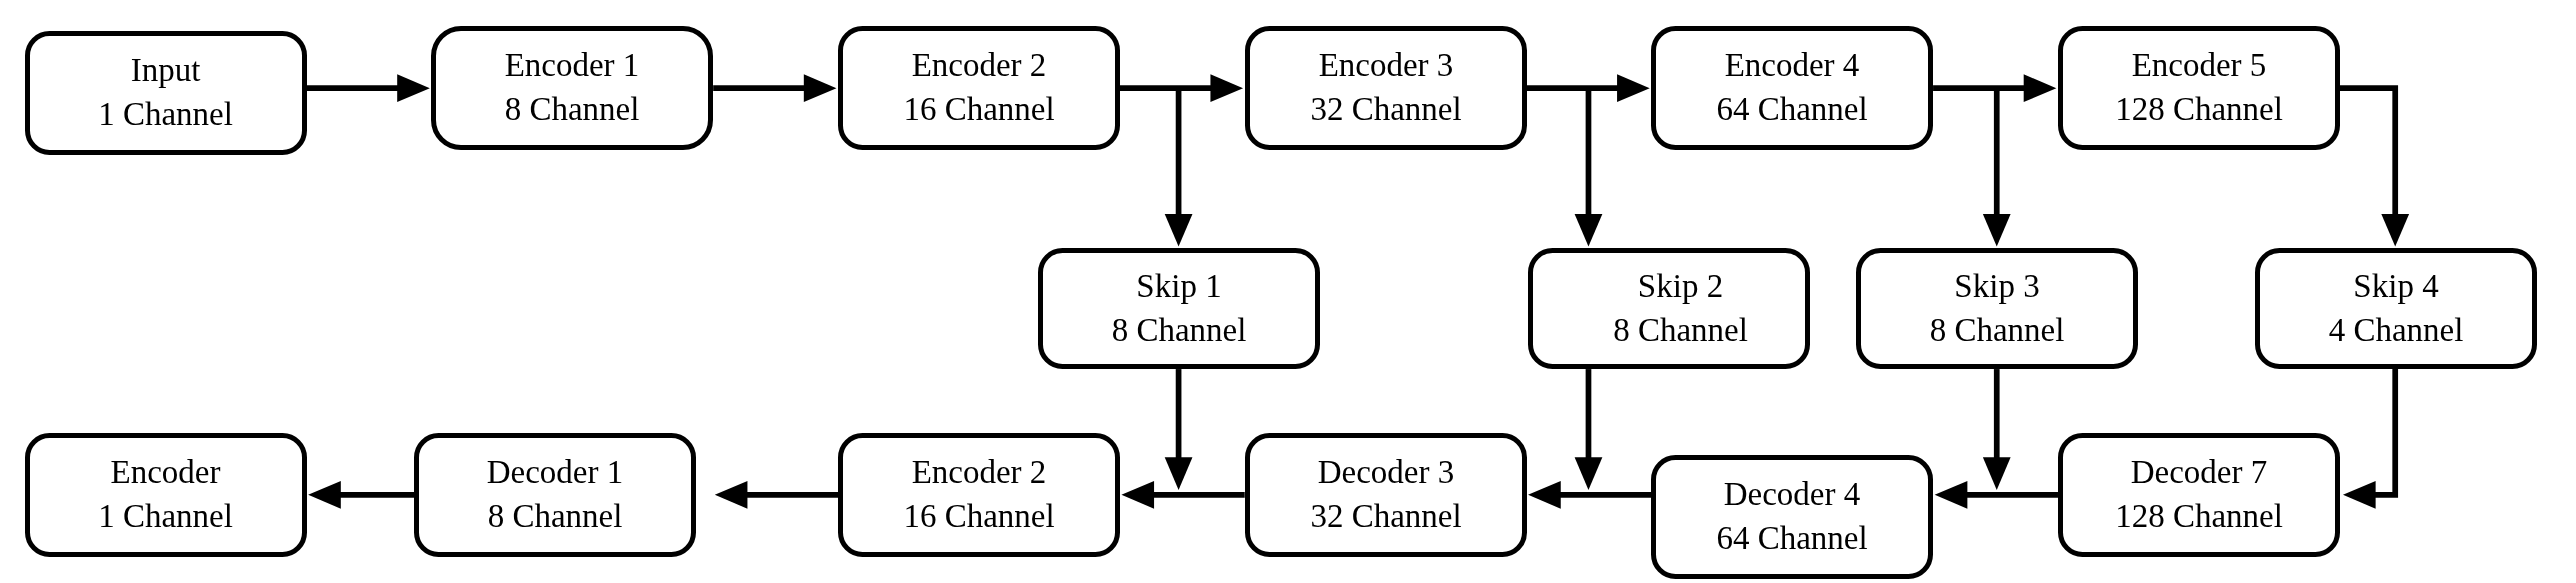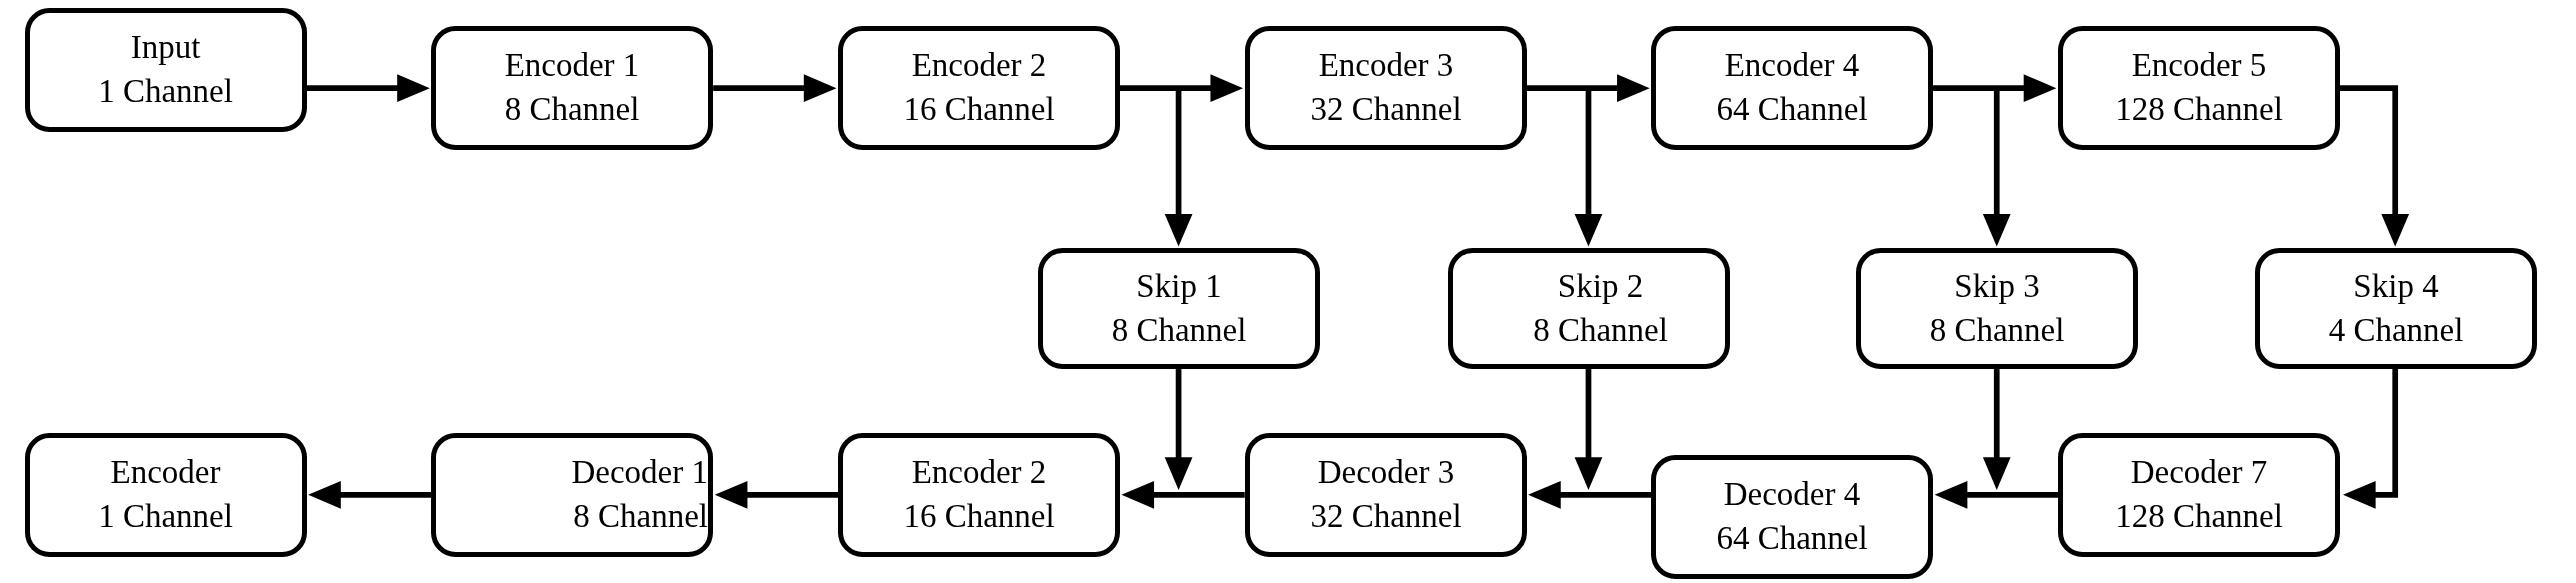--- a/index.html
+++ b/index.html
@@ -127,25 +127,25 @@
     <g>
       <path class="edge-shaft" d="M2022,606 L1905,606"></path>
       <polygon class="edge-head" points="1871,606 1911,589 1911,623"></polygon>
     </g>
     <g>
       <path class="edge-shaft" d="M2520,606 L2403,606"></path>
       <polygon class="edge-head" points="2369,606 2409,589 2409,623"></polygon>
     </g>
   </svg>
 
-  <div class="node" style="left:24.5px; top:8px;">
+  <div class="node" style="left:24.5px; top:31px;">
     <span>Input</span>
     <span>1 Channel</span>
   </div>
-  <div class="node" style="left:431px; top:26px;">
+  <div class="node" style="left:431px; top:26px;border-radius:30px;">
     <span>Encoder 1</span>
     <span>8 Channel</span>
   </div>
   <div class="node" style="left:838px; top:26px;">
     <span>Encoder 2</span>
     <span>16 Channel</span>
   </div>
   <div class="node" style="left:1245px; top:26px;">
     <span>Encoder 3</span>
     <span>32 Channel</span>
@@ -156,38 +156,38 @@
   </div>
   <div class="node" style="left:2058px; top:26px;">
     <span>Encoder 5</span>
     <span>128 Channel</span>
   </div>
 
   <div class="node skip" style="left:1038px; top:248px;text-align:right;">
     <span>Skip 1</span>
     <span>8 Channel</span>
   </div>
-  <div class="node skip" style="left:1448px; top:248px;padding-left:23px;">
+  <div class="node skip" style="left:1528px; top:248px;padding-left:23px;">
     <span>Skip 2</span>
     <span>8 Channel</span>
   </div>
   <div class="node skip" style="left:1856px; top:248px;">
     <span>Skip 3</span>
     <span>8 Channel</span>
   </div>
   <div class="node skip" style="left:2255px; top:248px;">
     <span>Skip 4</span>
     <span>4 Channel</span>
   </div>
 
   <div class="node" style="left:24.5px; top:433px;">
     <span>Encoder</span>
     <span>1 Channel</span>
   </div>
-  <div class="node" style="left:431px; top:433px;align-items:flex-end;">
+  <div class="node" style="left:414px; top:433px;">
     <span>Decoder 1</span>
     <span>8 Channel</span>
   </div>
   <div class="node" style="left:838px; top:433px;">
     <span>Encoder 2</span>
     <span>16 Channel</span>
   </div>
   <div class="node" style="left:1245px; top:433px;">
     <span>Decoder 3</span>
     <span>32 Channel</span>

